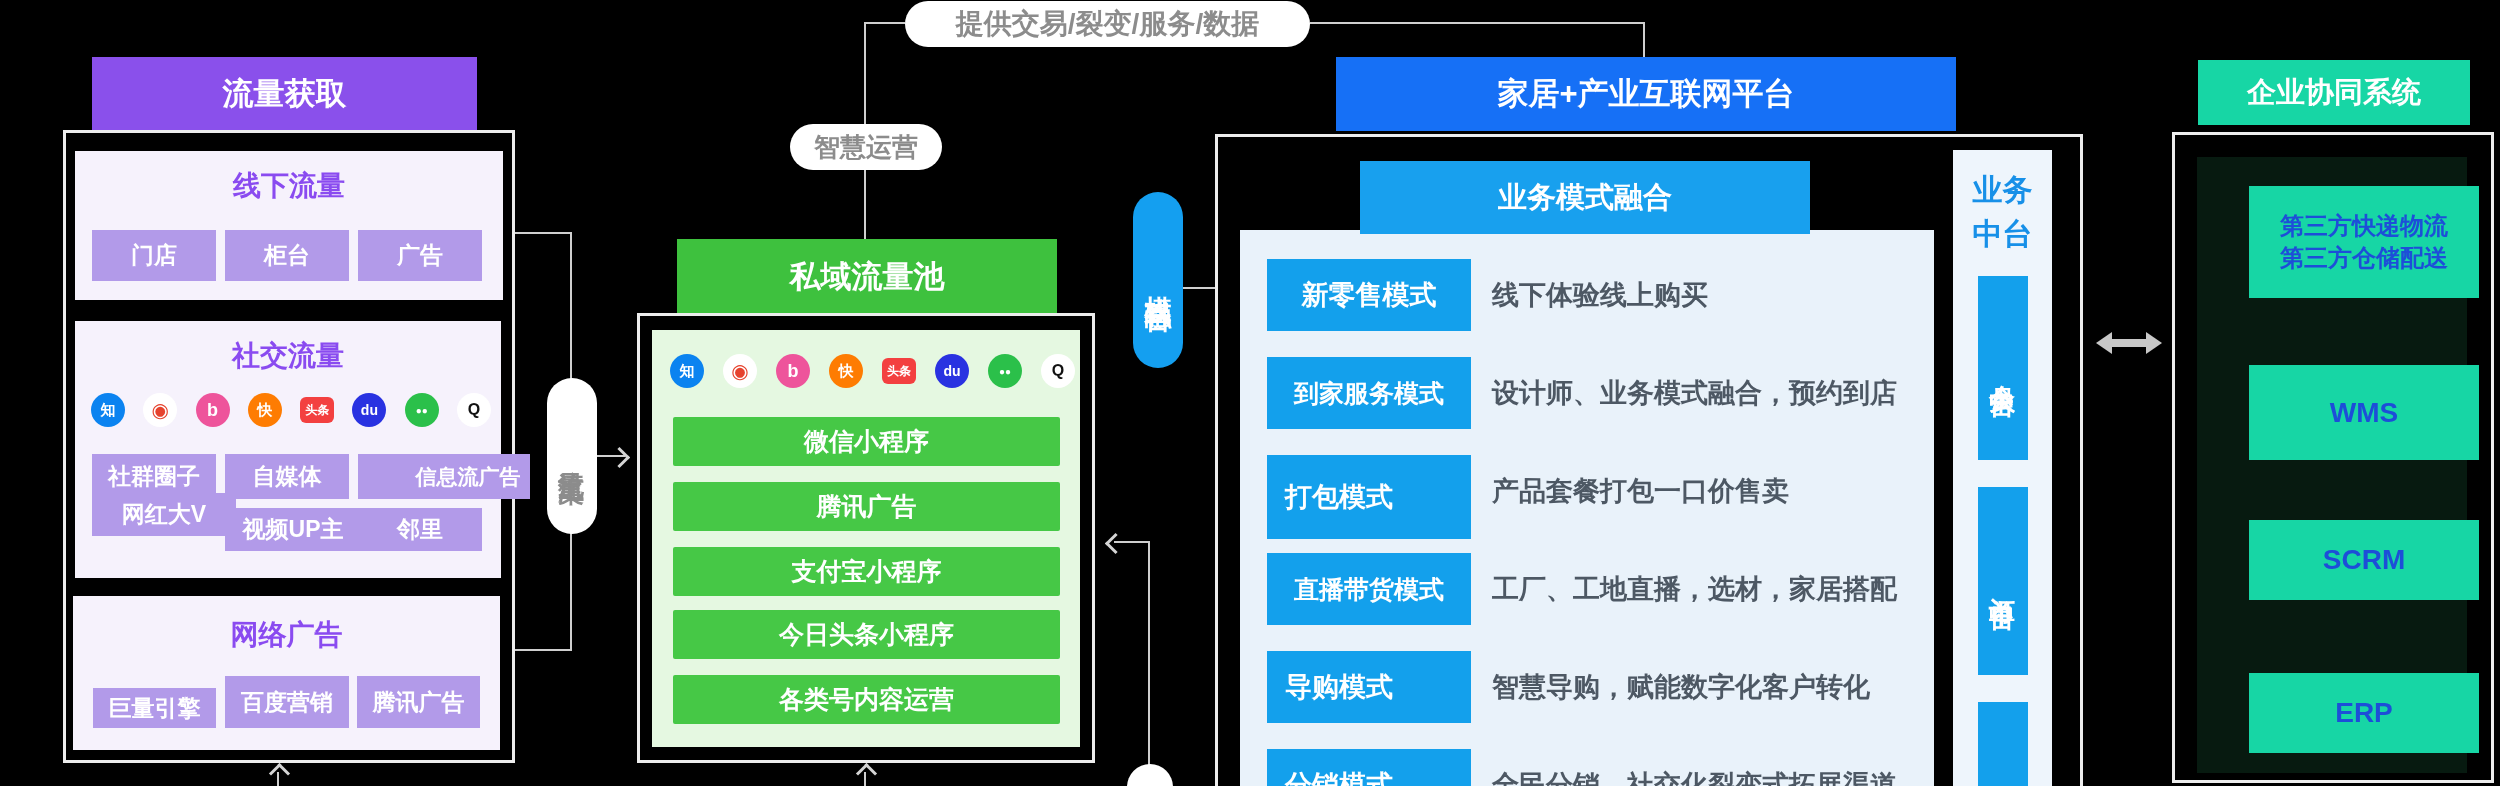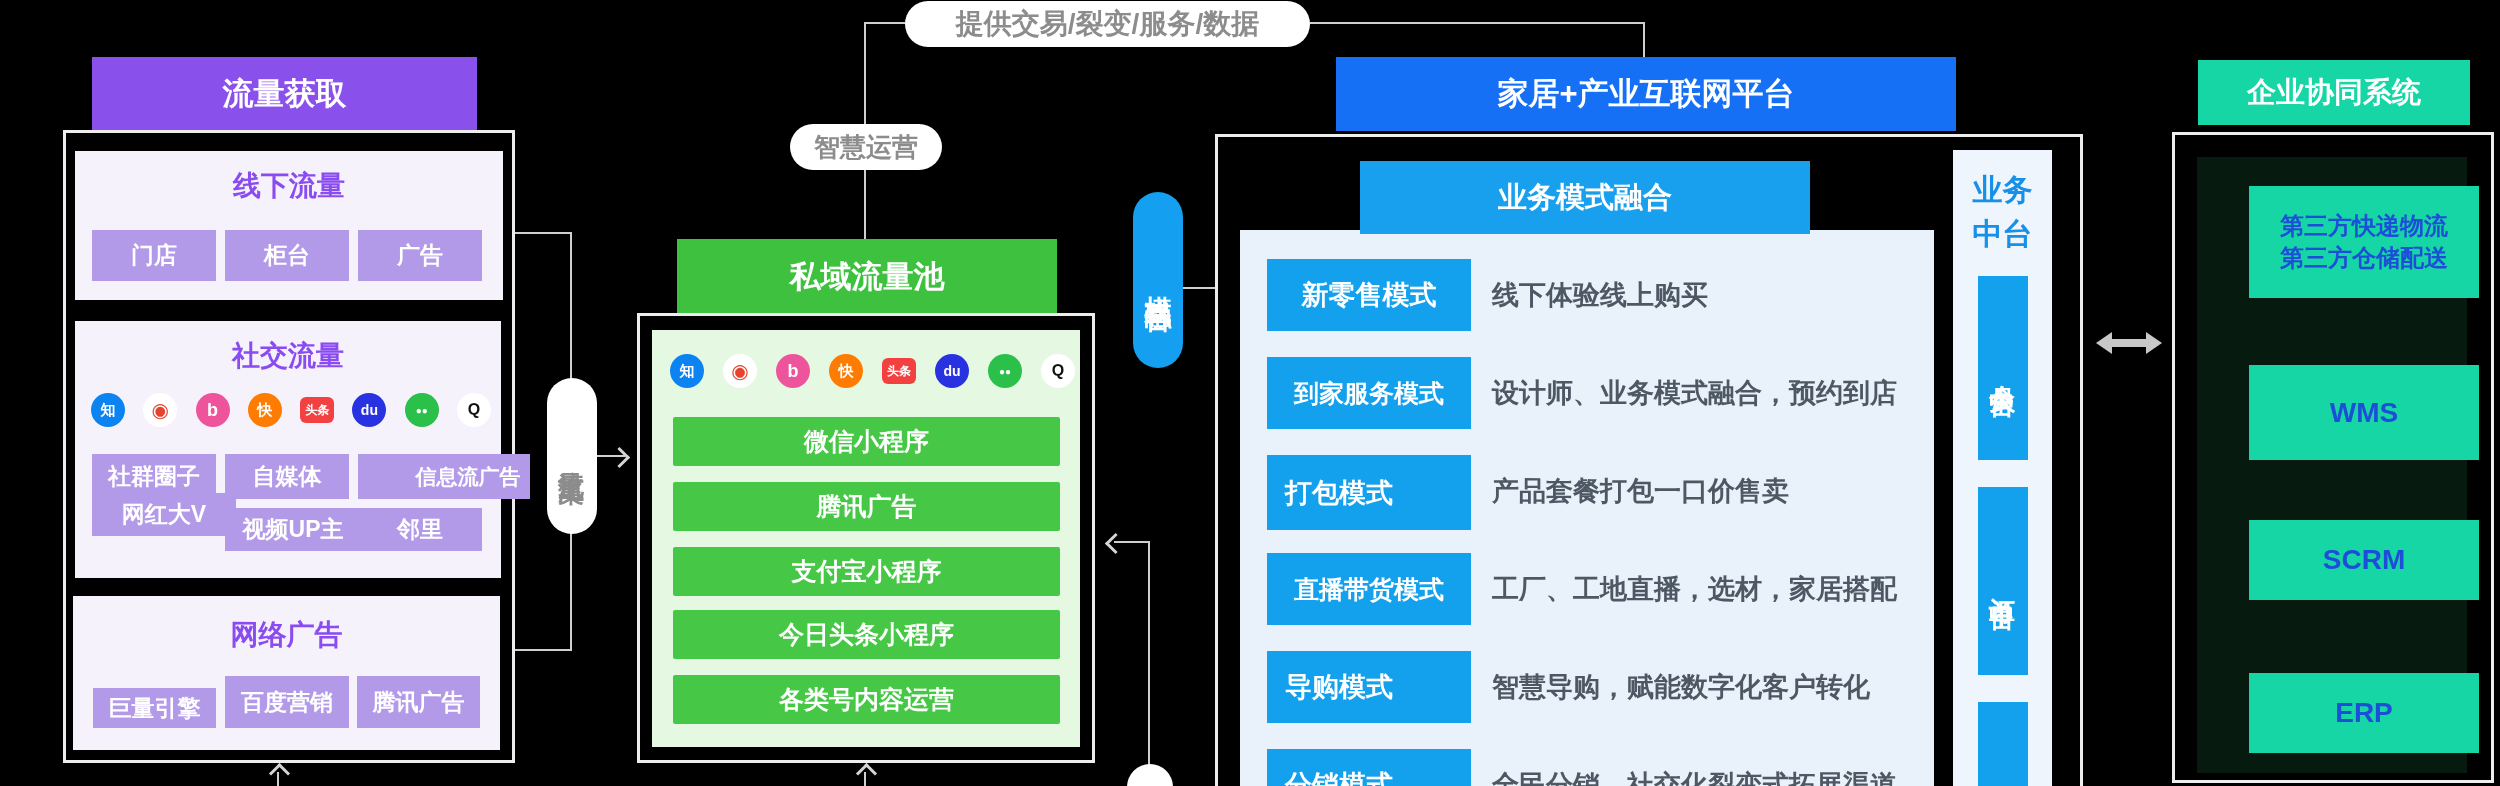--- a/index.html
+++ b/index.html
@@ -158,21 +158,21 @@
     <div class="abs panel panel-blu" style="left:22px;top:93px;width:694px;height:586px;"></div>
 
     <div class="abs hdr" style="left:142px;top:24px;width:450px;height:73px;background:#18a0ee;font-size:29px;">业务模式融合</div>
 
     <div class="abs blu-btn" style="left:49px;top:122px;width:204px;height:72px;">新零售模式</div>
     <div class="abs row-desc" style="left:274px;top:122px;height:72px;">线下体验线上购买</div>
 
     <div class="abs blu-btn" style="left:49px;top:220px;width:204px;height:72px;font-size:25px;">到家服务模式</div>
     <div class="abs row-desc" style="left:274px;top:220px;height:72px;">设计师、业务模式融合，预约到店</div>
 
-    <div class="abs blu-btn" style="left:49px;top:318px;width:204px;height:75px;justify-content:flex-start;padding-left:18px;box-sizing:border-box;">打包模式</div>
+    <div class="abs blu-btn" style="left:49px;top:318px;width:204px;height:84px;justify-content:flex-start;padding-left:18px;box-sizing:border-box;">打包模式</div>
     <div class="abs row-desc" style="left:274px;top:318px;height:72px;">产品套餐打包一口价售卖</div>
 
     <div class="abs blu-btn" style="left:49px;top:416px;width:204px;height:72px;font-size:25px;">直播带货模式</div>
     <div class="abs row-desc" style="left:274px;top:416px;height:72px;">工厂、工地直播，选材，家居搭配</div>
 
     <div class="abs blu-btn" style="left:49px;top:514px;width:204px;height:72px;justify-content:flex-start;padding-left:18px;box-sizing:border-box;text-align:center;">导购模式</div>
     <div class="abs row-desc" style="left:274px;top:514px;height:72px;">智慧导购，赋能数字化客户转化</div>
 
     <div class="abs blu-btn" style="left:49px;top:612px;width:204px;height:72px;justify-content:flex-start;padding-left:18px;box-sizing:border-box;">分销模式</div>
     <div class="abs row-desc" style="left:274px;top:612px;height:72px;">全民分销，社交化裂变式拓展渠道</div>

